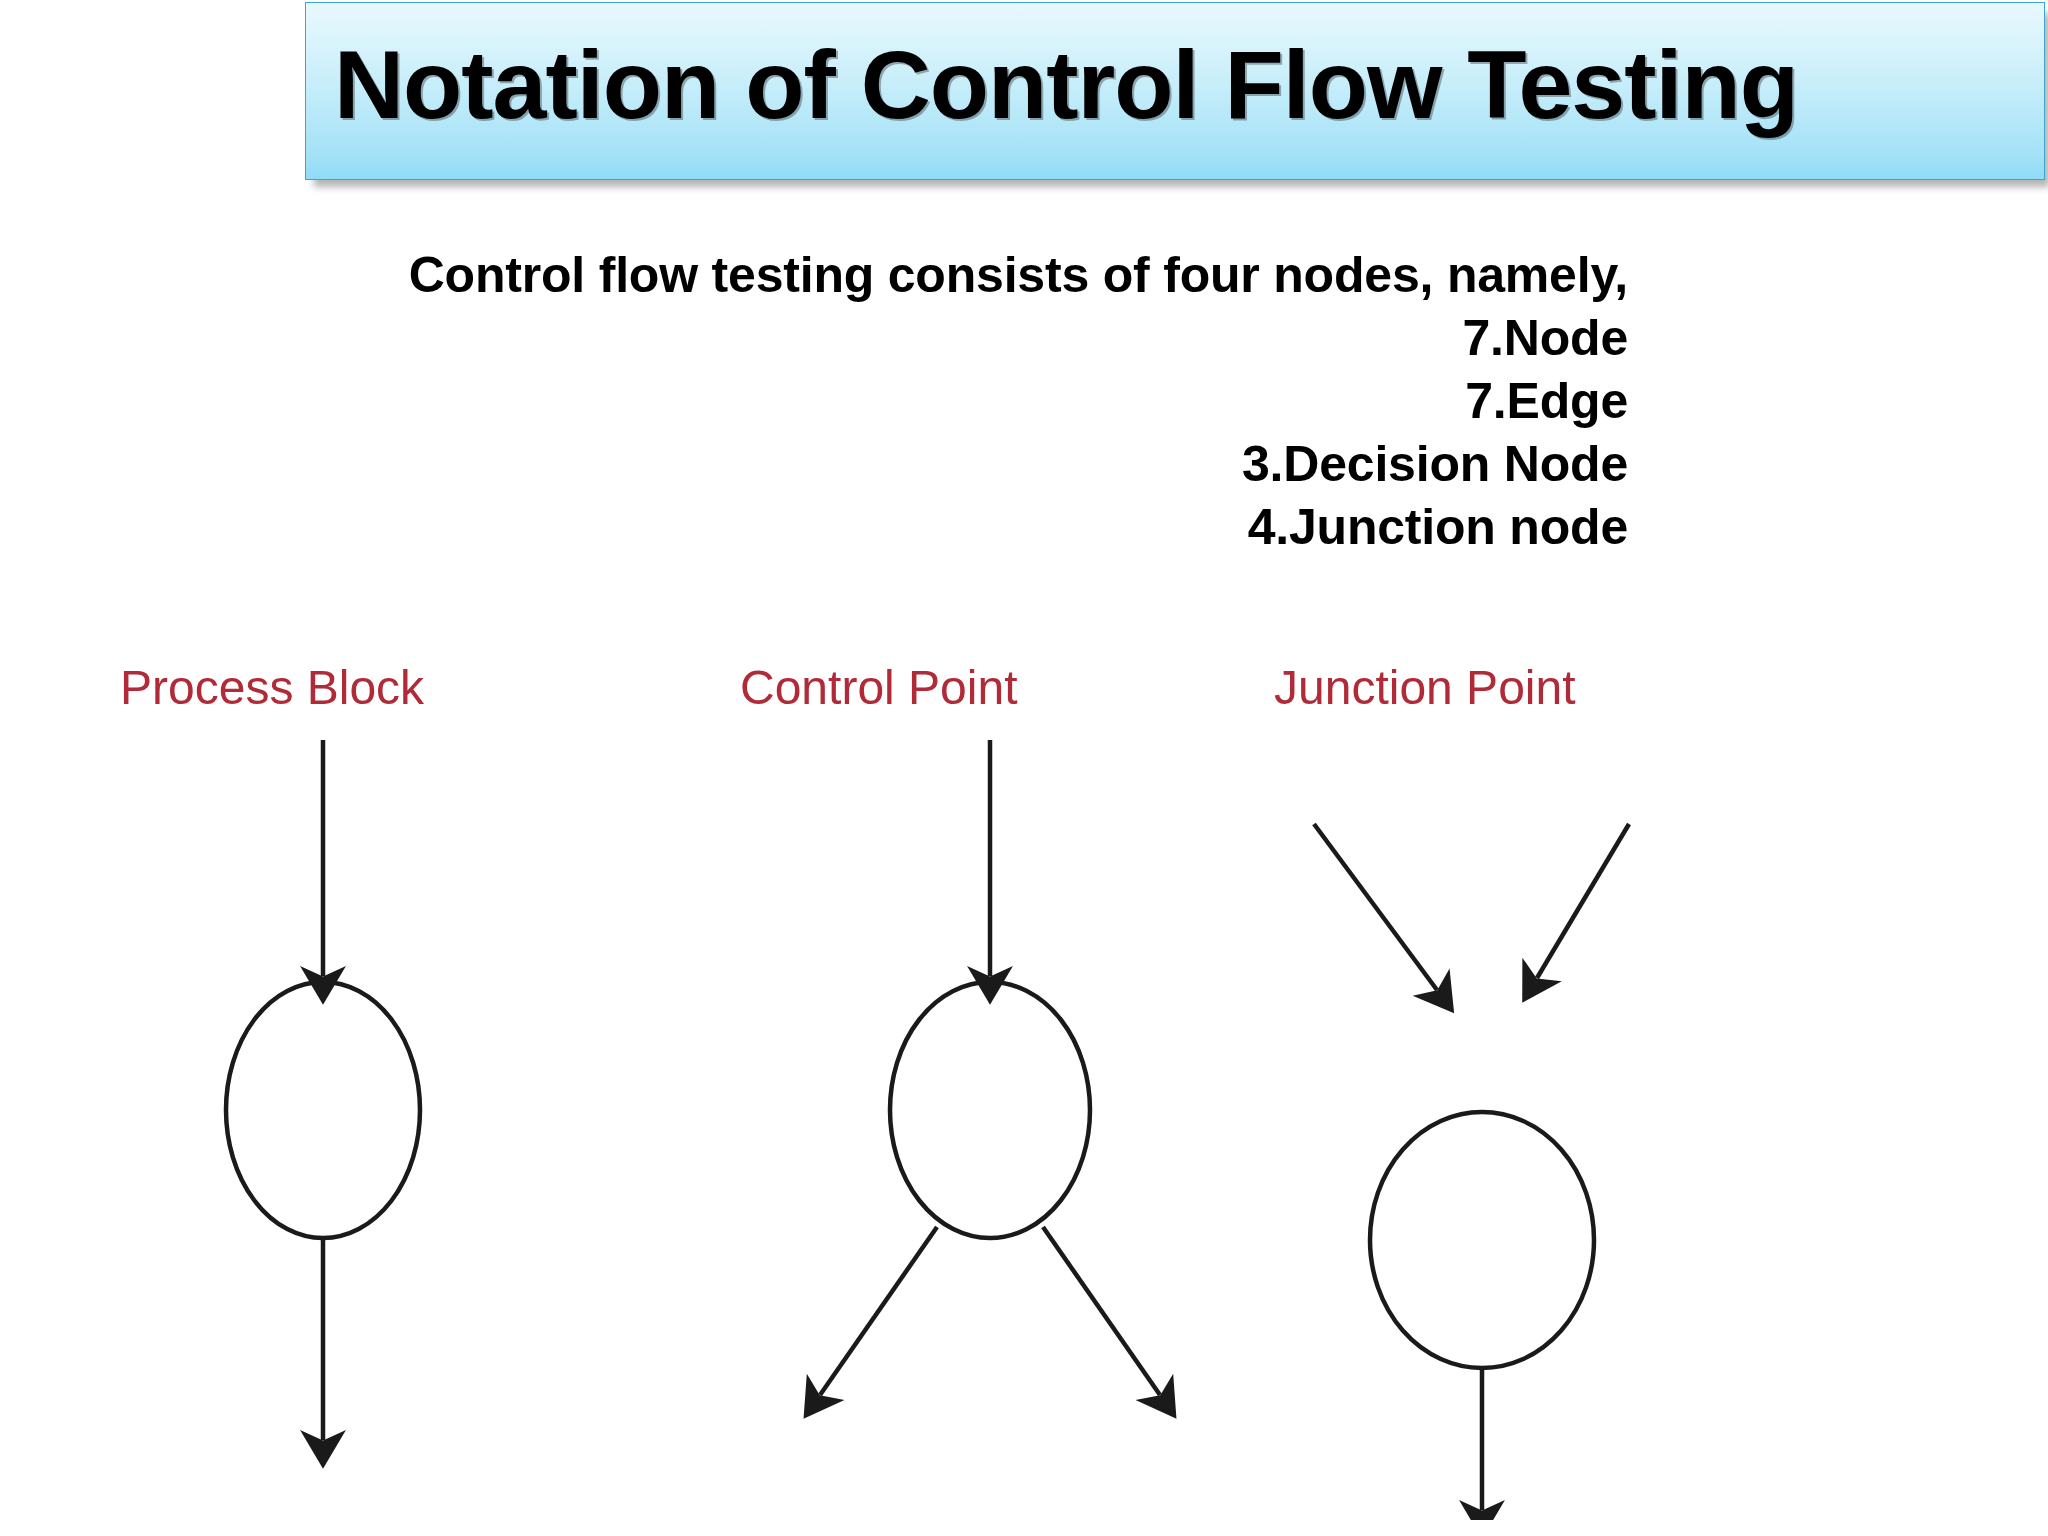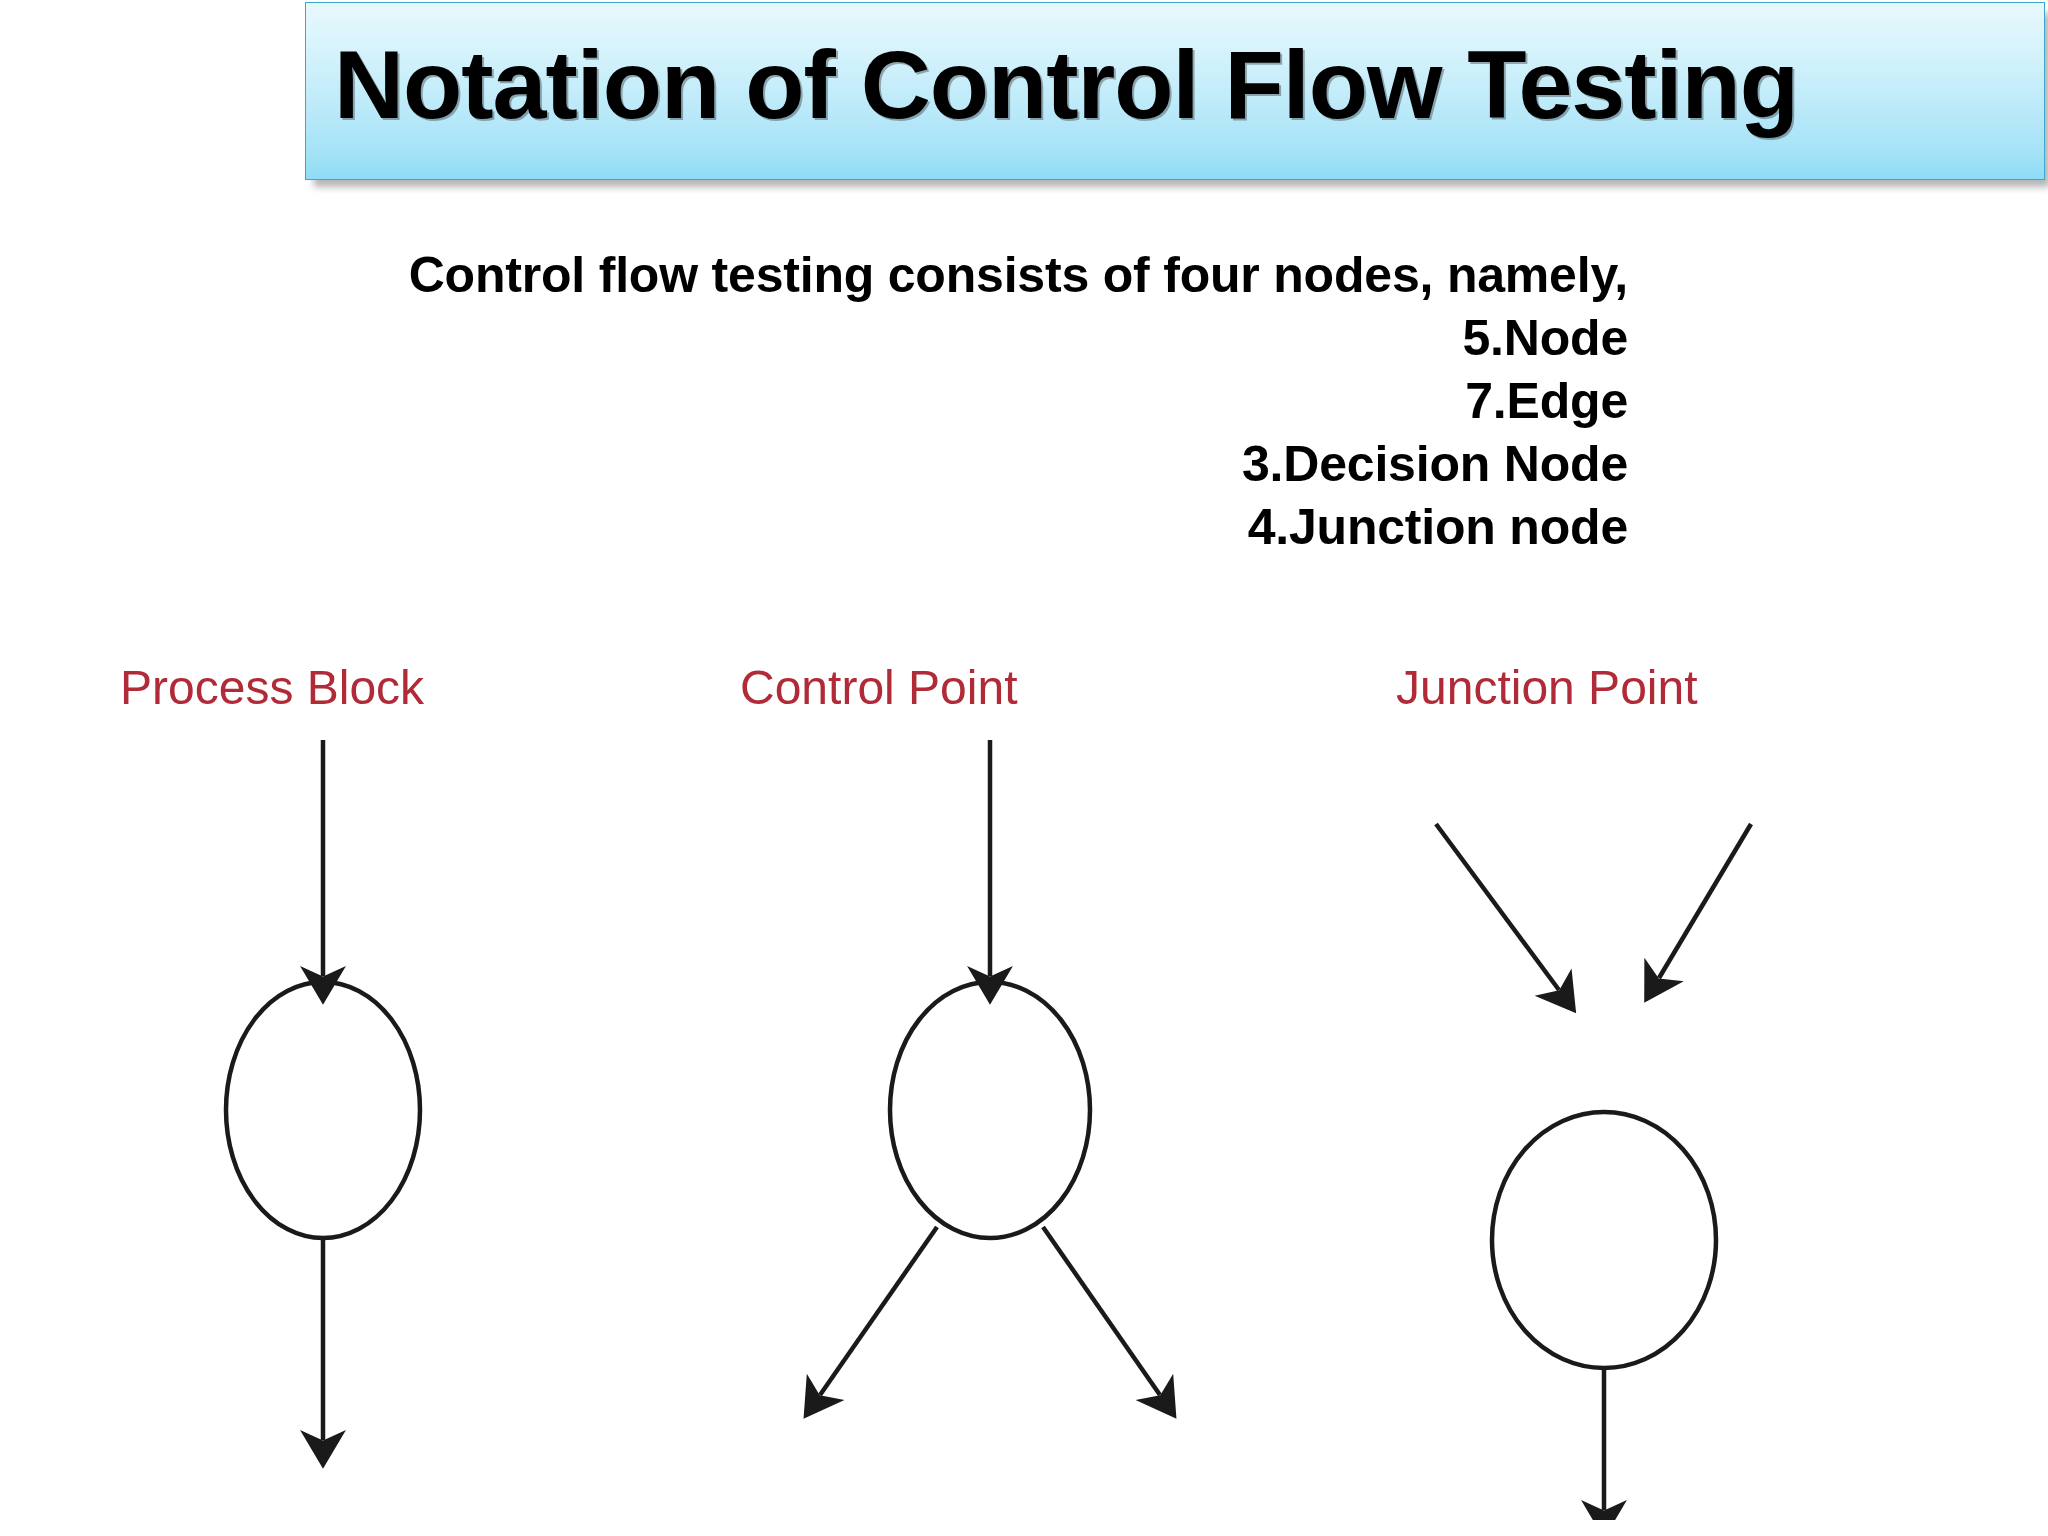--- a/index.html
+++ b/index.html
@@ -85,21 +85,21 @@
     height: 896px;
   }
   .diagram-col {
     position: absolute;
     top: 0;
     width: 520px;
     height: 880px;
   }
   .diagram-col.col-0 { left: 120px; }
   .diagram-col.col-1 { left: 740px; }
-  .diagram-col.col-2 { left: 1396px; text-decoration: underline; }
+  .diagram-col.col-2 { left: 1274px; text-decoration: underline; }
 
   .diagram-label {
     position: absolute;
     top: 20px;
     left: 0;
     width: 520px;
     color: #b02a37;
     font-family: "Liberation Sans", sans-serif;
     font-weight: normal;
     font-size: 48px;
@@ -119,21 +119,21 @@
 <body>
 
 <div class="slide">
 
   <div class="title-banner">
     <div class="title-text">Notation of Control Flow Testing</div>
   </div>
 
   <div class="body-block">
     <div class="body-line">Control flow testing consists of four nodes, namely,</div>
-    <div class="body-line">5.Node</div>
+    <div class="body-line">7.Node</div>
     <div class="body-line">7.Edge</div>
     <div class="body-line">3.Decision Node</div>
     <div class="body-line">4.Junction node</div>
   </div>
 
   <div class="diagrams">
 
     <div class="diagram-col col-0">
       <div class="diagram-label">Process Block</div>
       <svg class="diagram-svg" viewBox="0 0 520 780" xmlns="http://www.w3.org/2000/svg">

